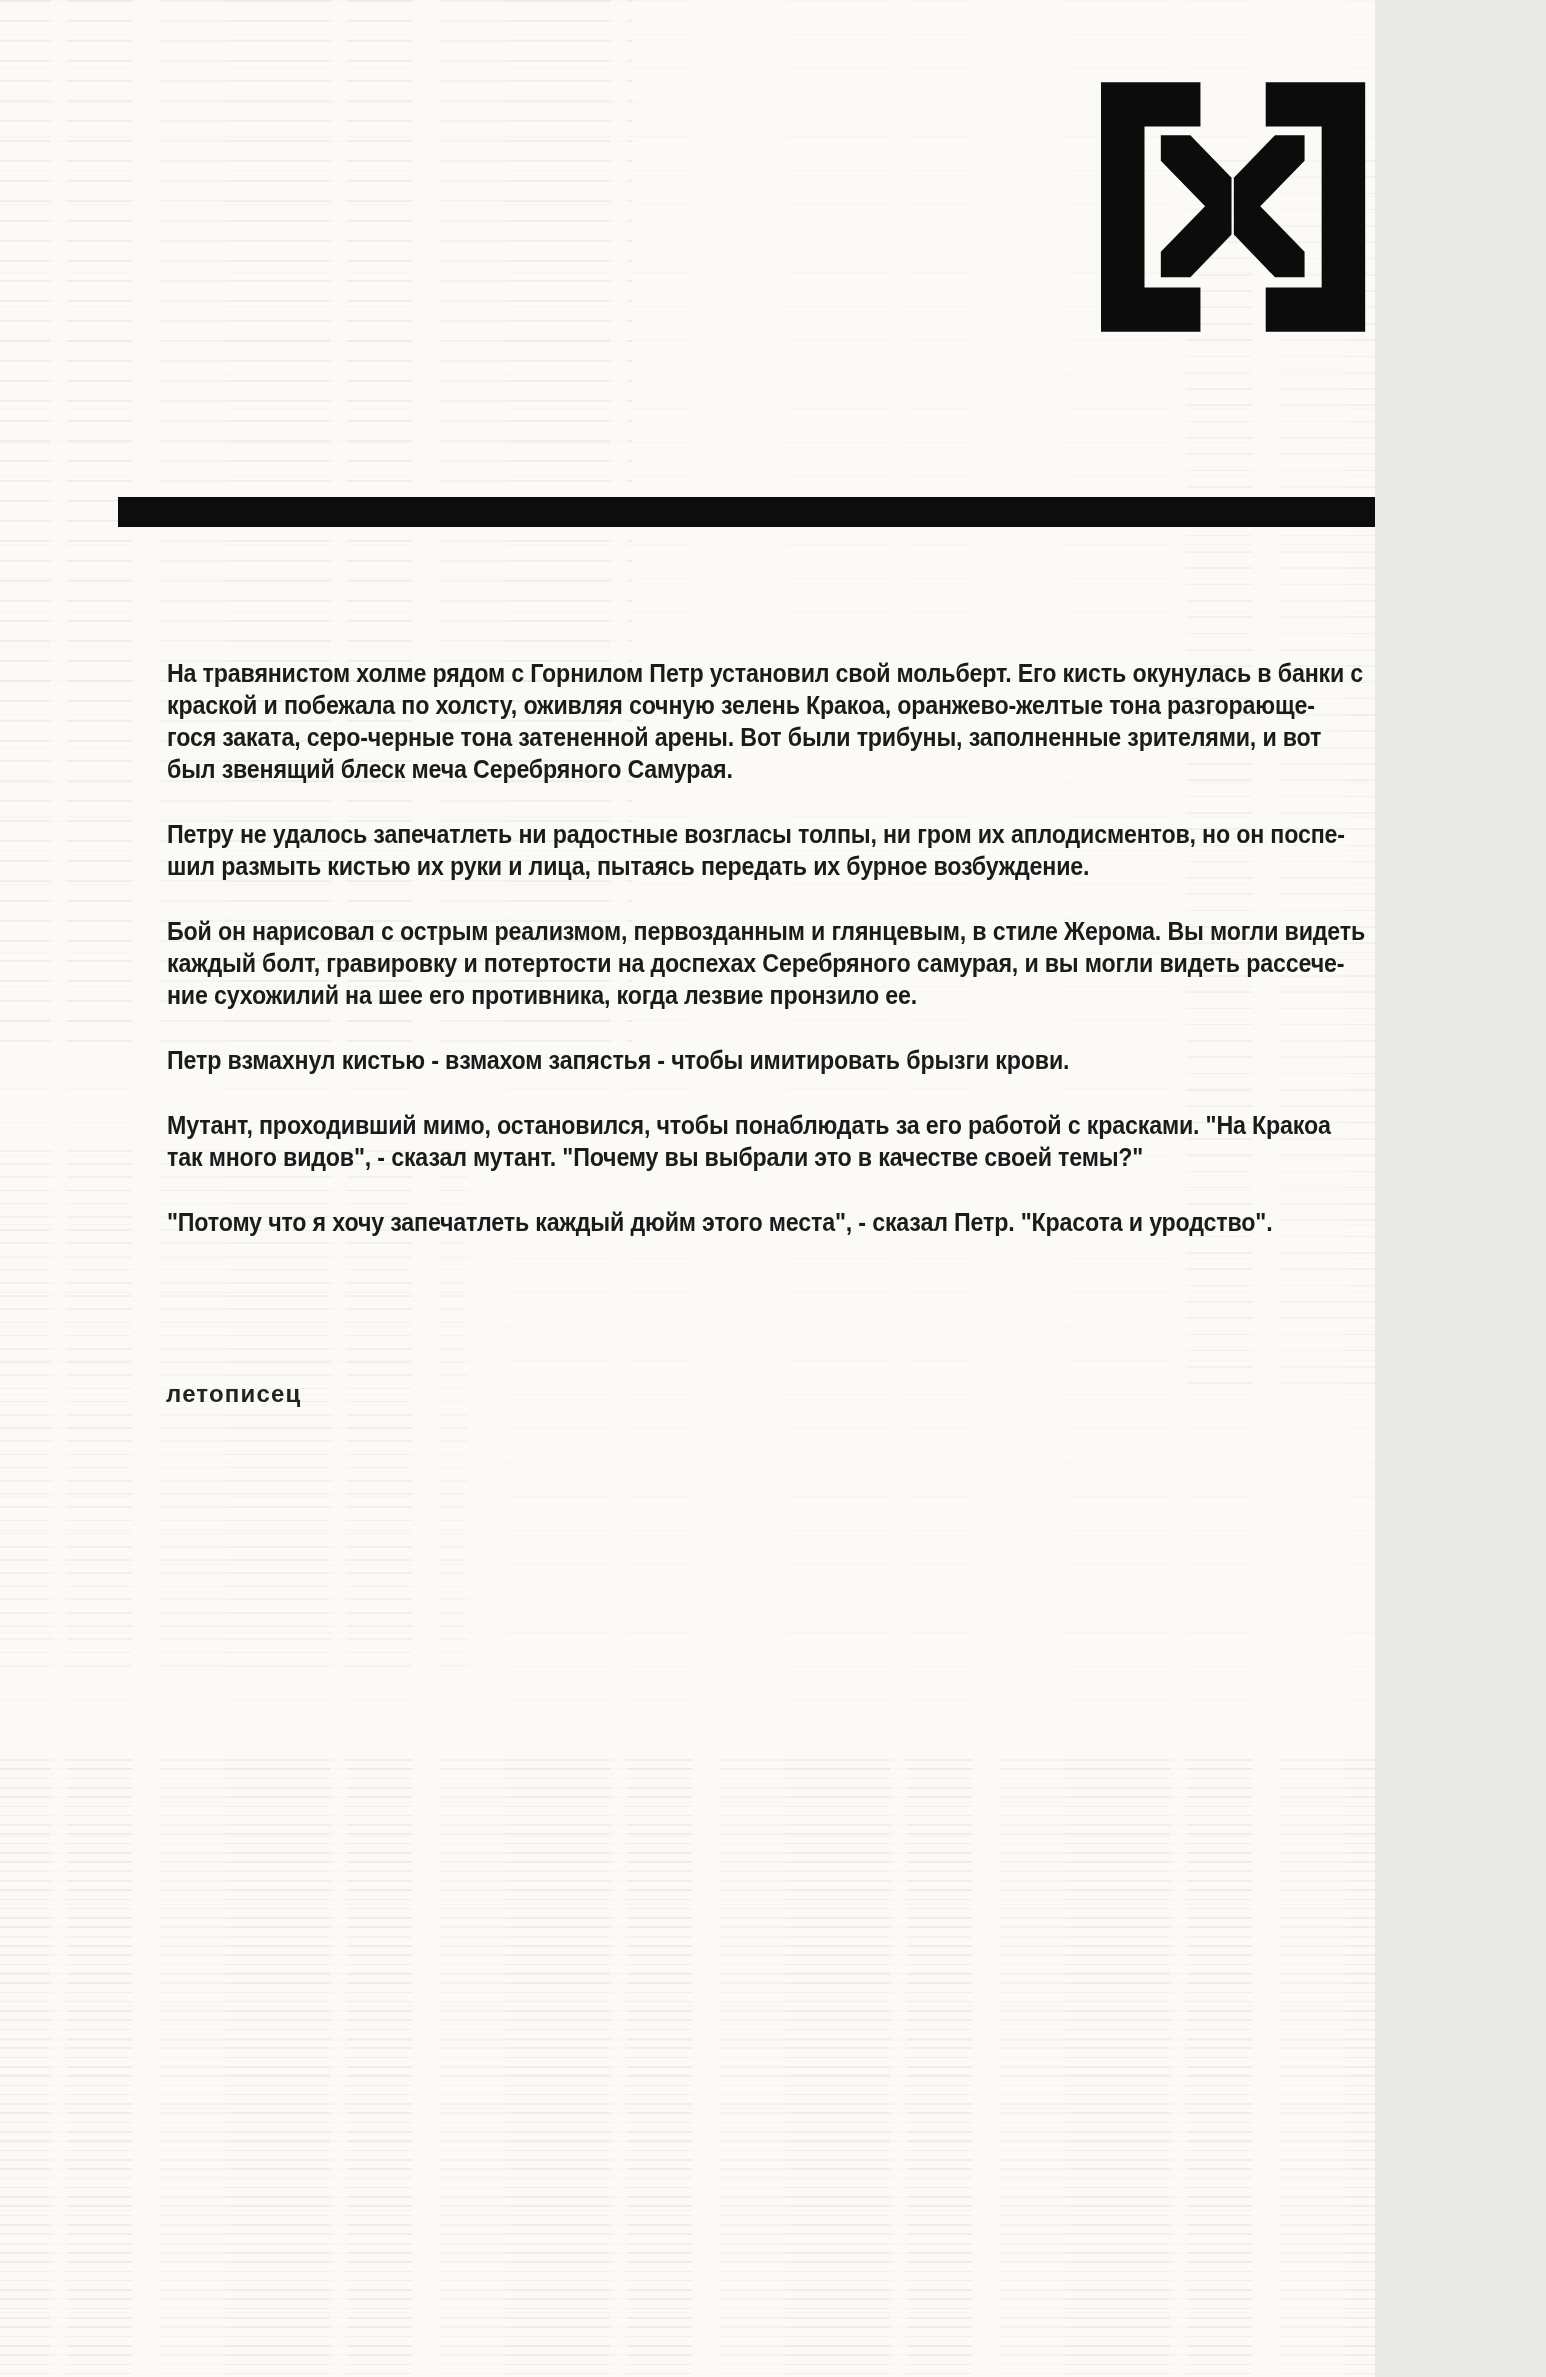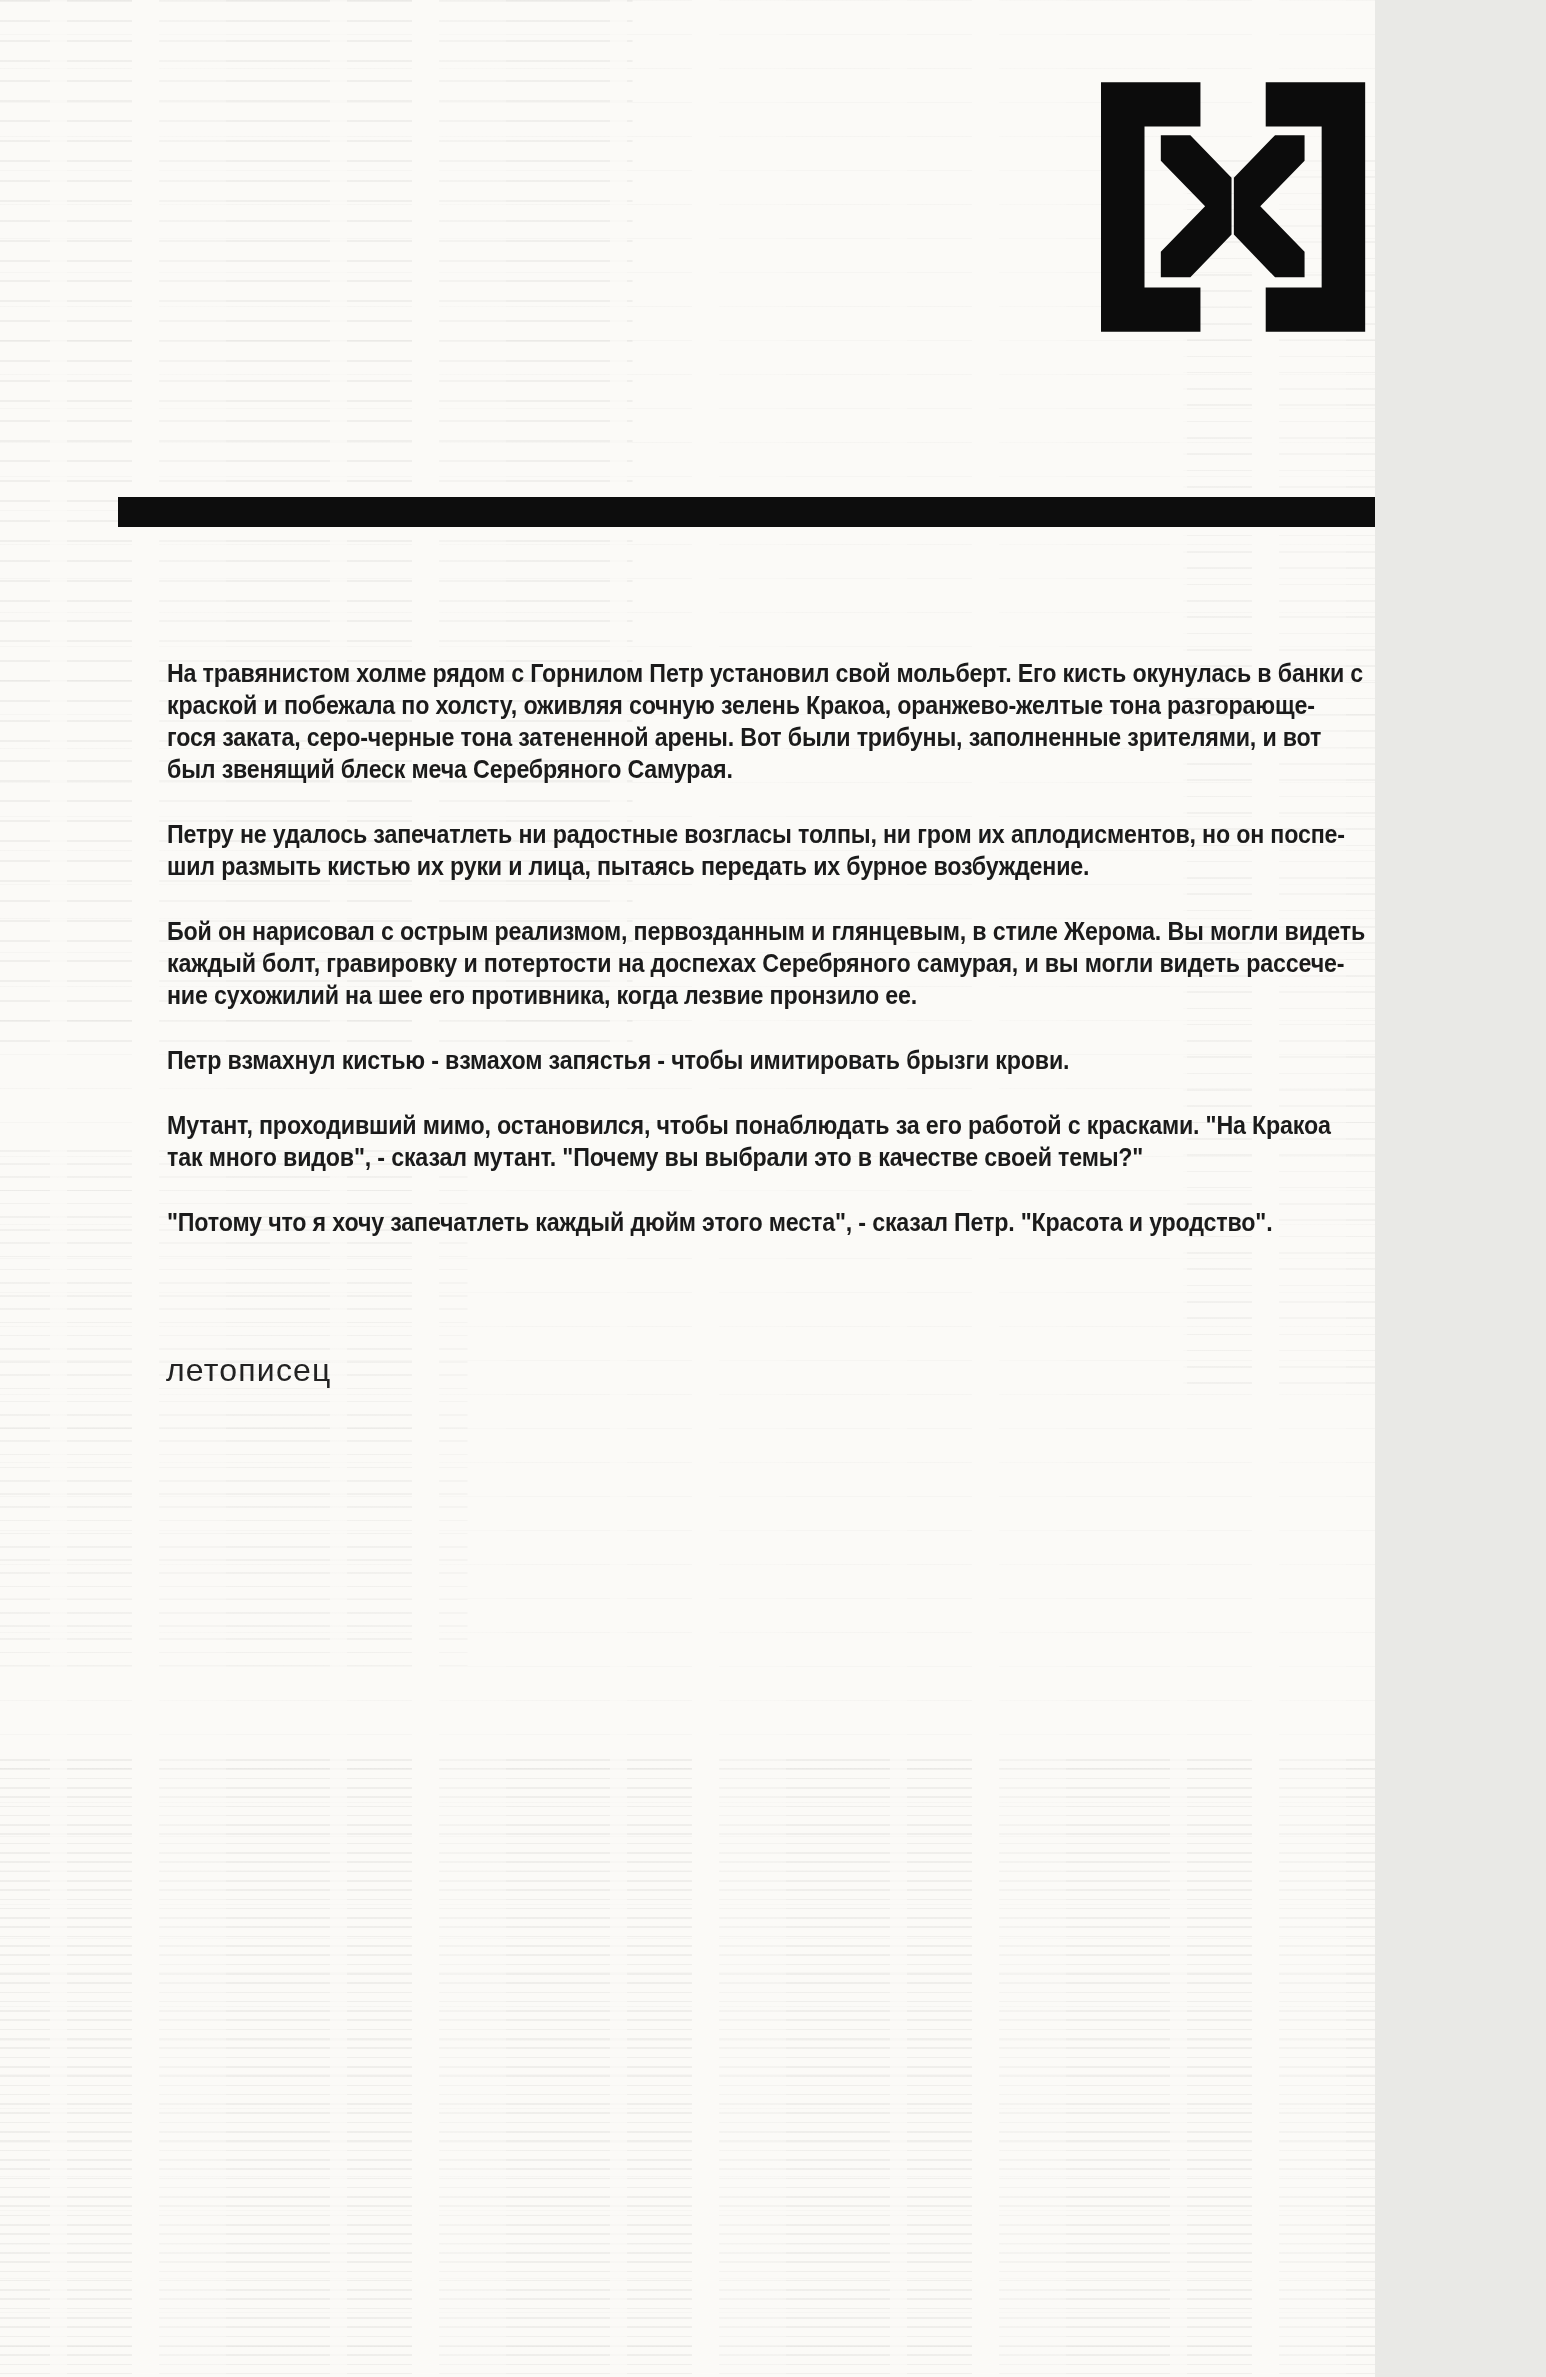--- a/index.html
+++ b/index.html
@@ -66,24 +66,24 @@
     font-weight: 700;
     letter-spacing: -0.2px;
     font-stretch: condensed;
   }
   .article p {
     margin: 0 0 33px 0;
   }
   .signature {
     position: absolute;
     left: 166px;
-    top: 1352px;
+    top: 1380px;
     color: #222222;
-    font-size: 32px;
-    font-weight: 400;
+    font-size: 24px;
+    font-weight: 700;
     letter-spacing: 1.2px;
   }
 </style>
 </head>
 <body>
 
 <div class="page">
 
   <div class="texture"></div>
 

